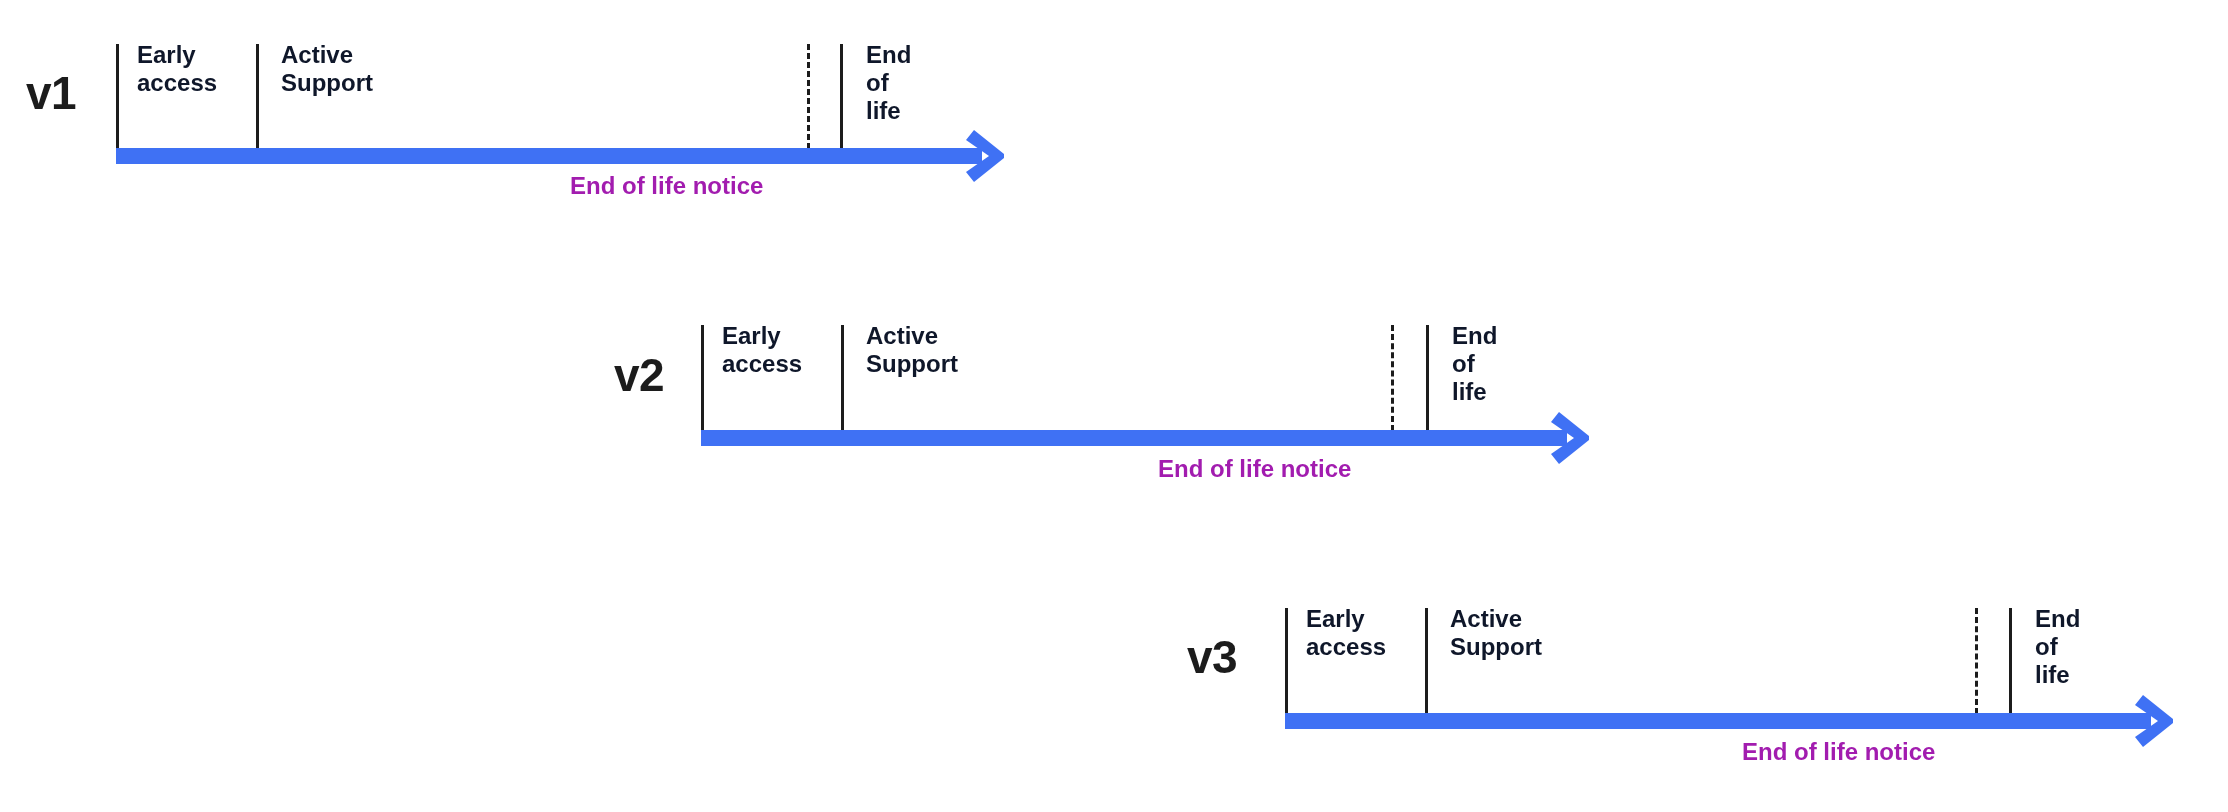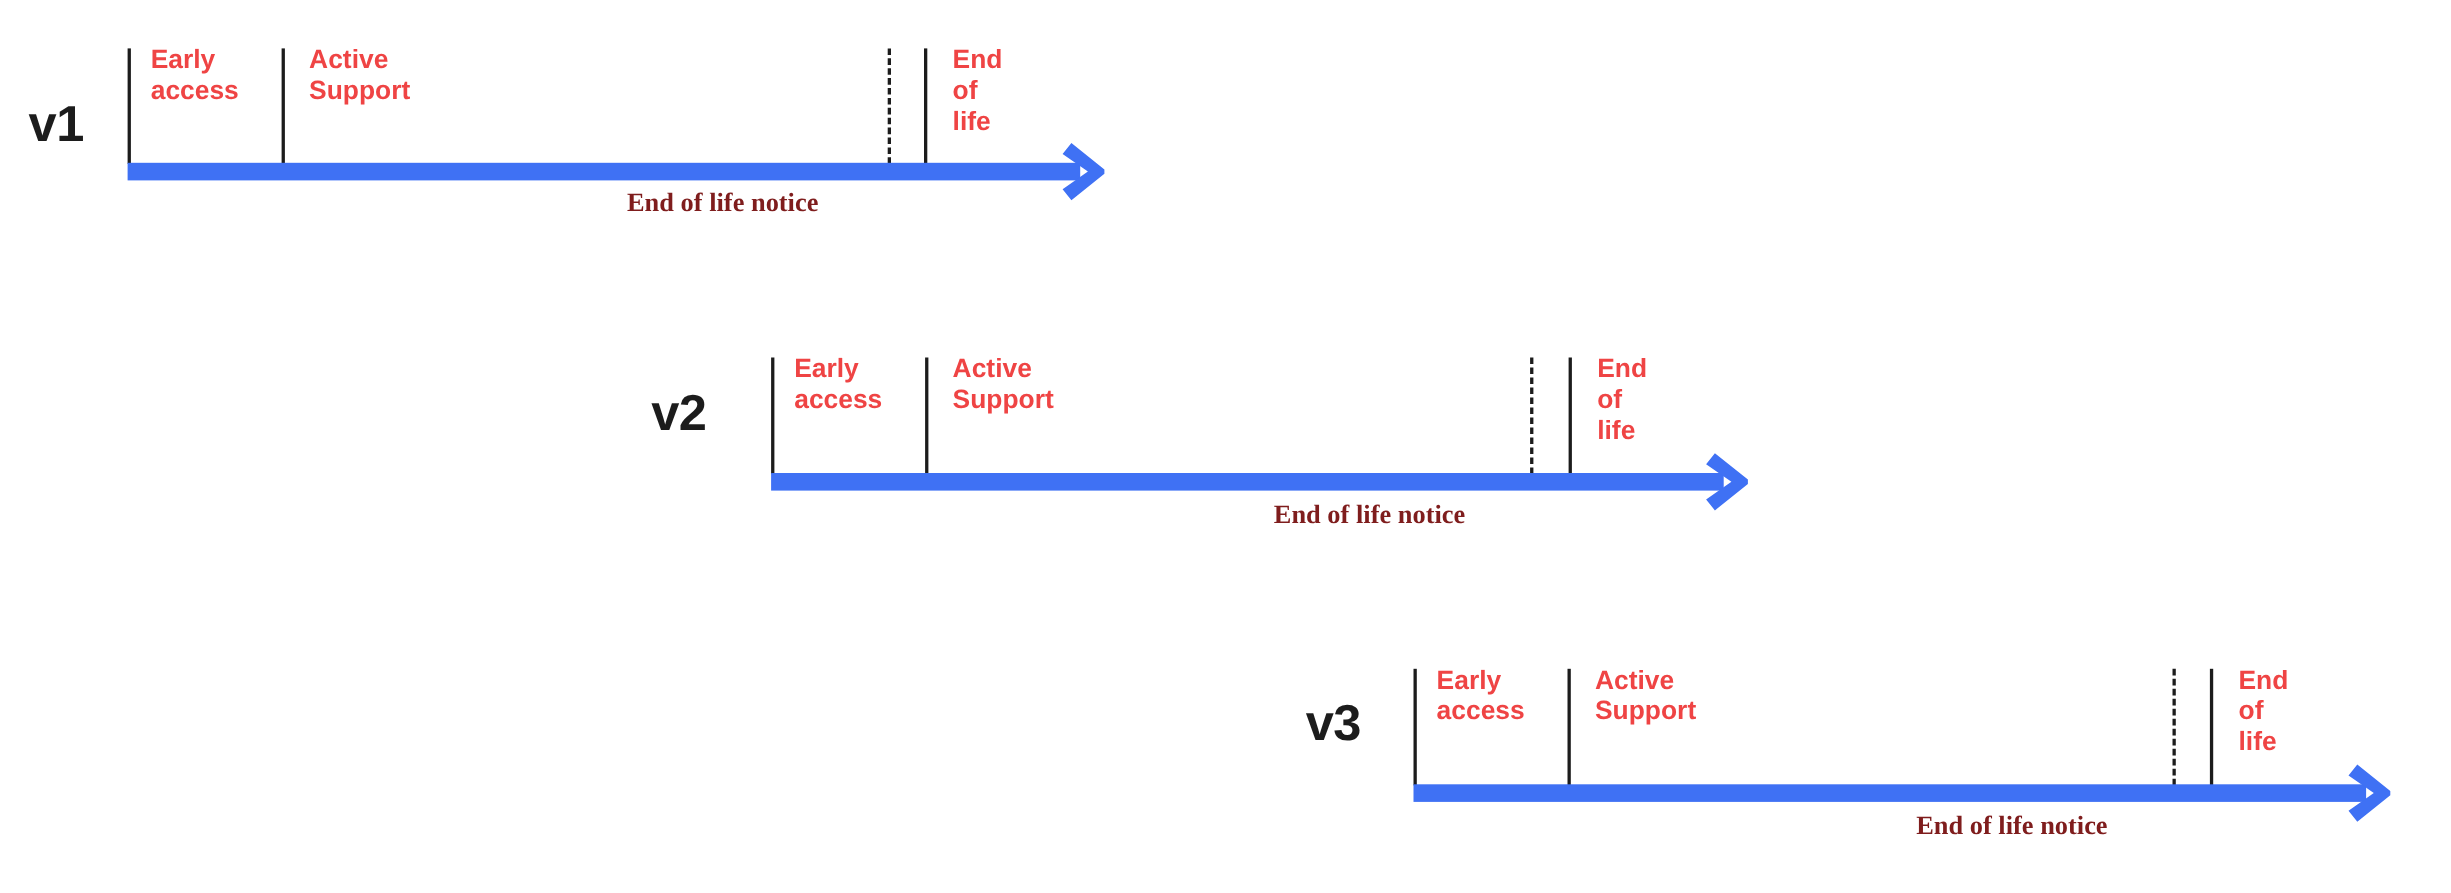--- a/index.html
+++ b/index.html
@@ -48,21 +48,21 @@
     width: 0;
     background: none;
     border-left: 3px dashed #1c1c1c;
   }
 
   
   .phase-label {
     position: absolute;
     font-size: 24px;
     font-weight: 700;
-    color: #ef4444;
+    color: #0f172a;
     line-height: 1.16;
     white-space: pre-line;
   }
 
   
   .timeline-arrow {
     position: absolute;
   }
   .arrow-shaft {
     position: absolute;
@@ -76,33 +76,32 @@
     width: 60px;
     height: 60px;
   }
   .arrow-head svg { display: block; }
 
   
   .notice-label {
     position: absolute;
     font-size: 24px;
     font-weight: 700;
-    color: #7f1d1d;
+    color: #a21caf;
     white-space: nowrap;
-    font-family: Liberation Serif, serif;
   }
 </style>
 </head>
 <body>
 
 <div id="canvas">
 
   <div class="lane">
 
-    <div class="version-label" style="left:26px; top:70px;margin-top:19px;">v1</div>
+    <div class="version-label" style="left:26px; top:70px;">v1</div>
 
     <div class="tick" style="left:116px; top:44px; height:105px;"></div>
     <div class="tick" style="left:256px; top:44px; height:105px;"></div>
     <div class="tick dashed" style="left:807px; top:44px; height:105px;"></div>
     <div class="tick" style="left:840px; top:44px; height:105px;"></div>
 
     <div class="phase-label" style="left:137px; top:41px;">Early
 access</div>
     <div class="phase-label" style="left:281px; top:41px;">Active Support</div>
     <div class="phase-label" style="left:866px; top:41px;">End of life</div>
@@ -114,21 +113,21 @@
           <path d="M12 4 L42 28 L42 32 L12 56 L4 46 L27 30 L4 14 Z" fill="#3f71f4"></path>
         </svg>
       </div>
     </div>
 
     <div class="notice-label" style="left:570px; top:172px;">End of life notice</div>
   </div>
 
   <div class="lane">
 
-    <div class="version-label" style="left:592px; top:352px;">v2</div>
+    <div class="version-label" style="left:614px; top:352px;">v2</div>
 
     <div class="tick" style="left:701px; top:325px; height:106px;"></div>
     <div class="tick" style="left:841px; top:325px; height:106px;"></div>
     <div class="tick dashed" style="left:1391px; top:325px; height:106px;"></div>
     <div class="tick" style="left:1426px; top:325px; height:106px;"></div>
 
     <div class="phase-label" style="left:722px; top:322px;">Early
 access</div>
     <div class="phase-label" style="left:866px; top:322px;">Active Support</div>
     <div class="phase-label" style="left:1452px; top:322px;">End of life</div>

